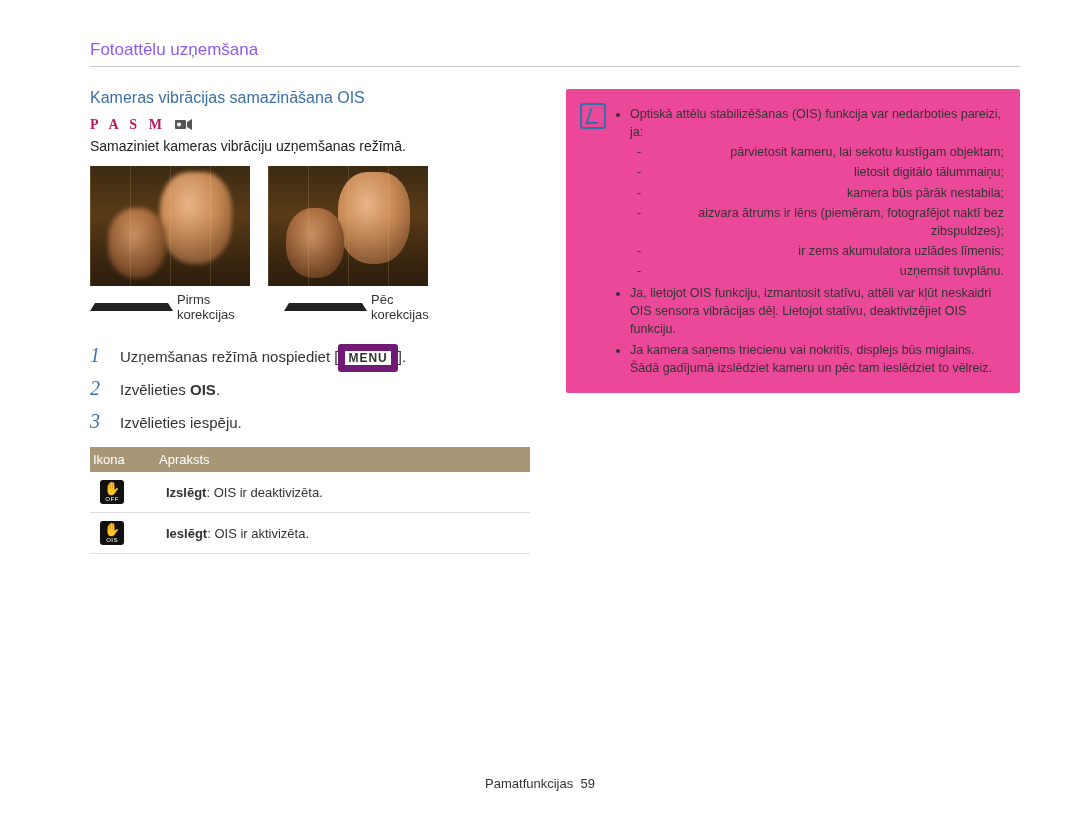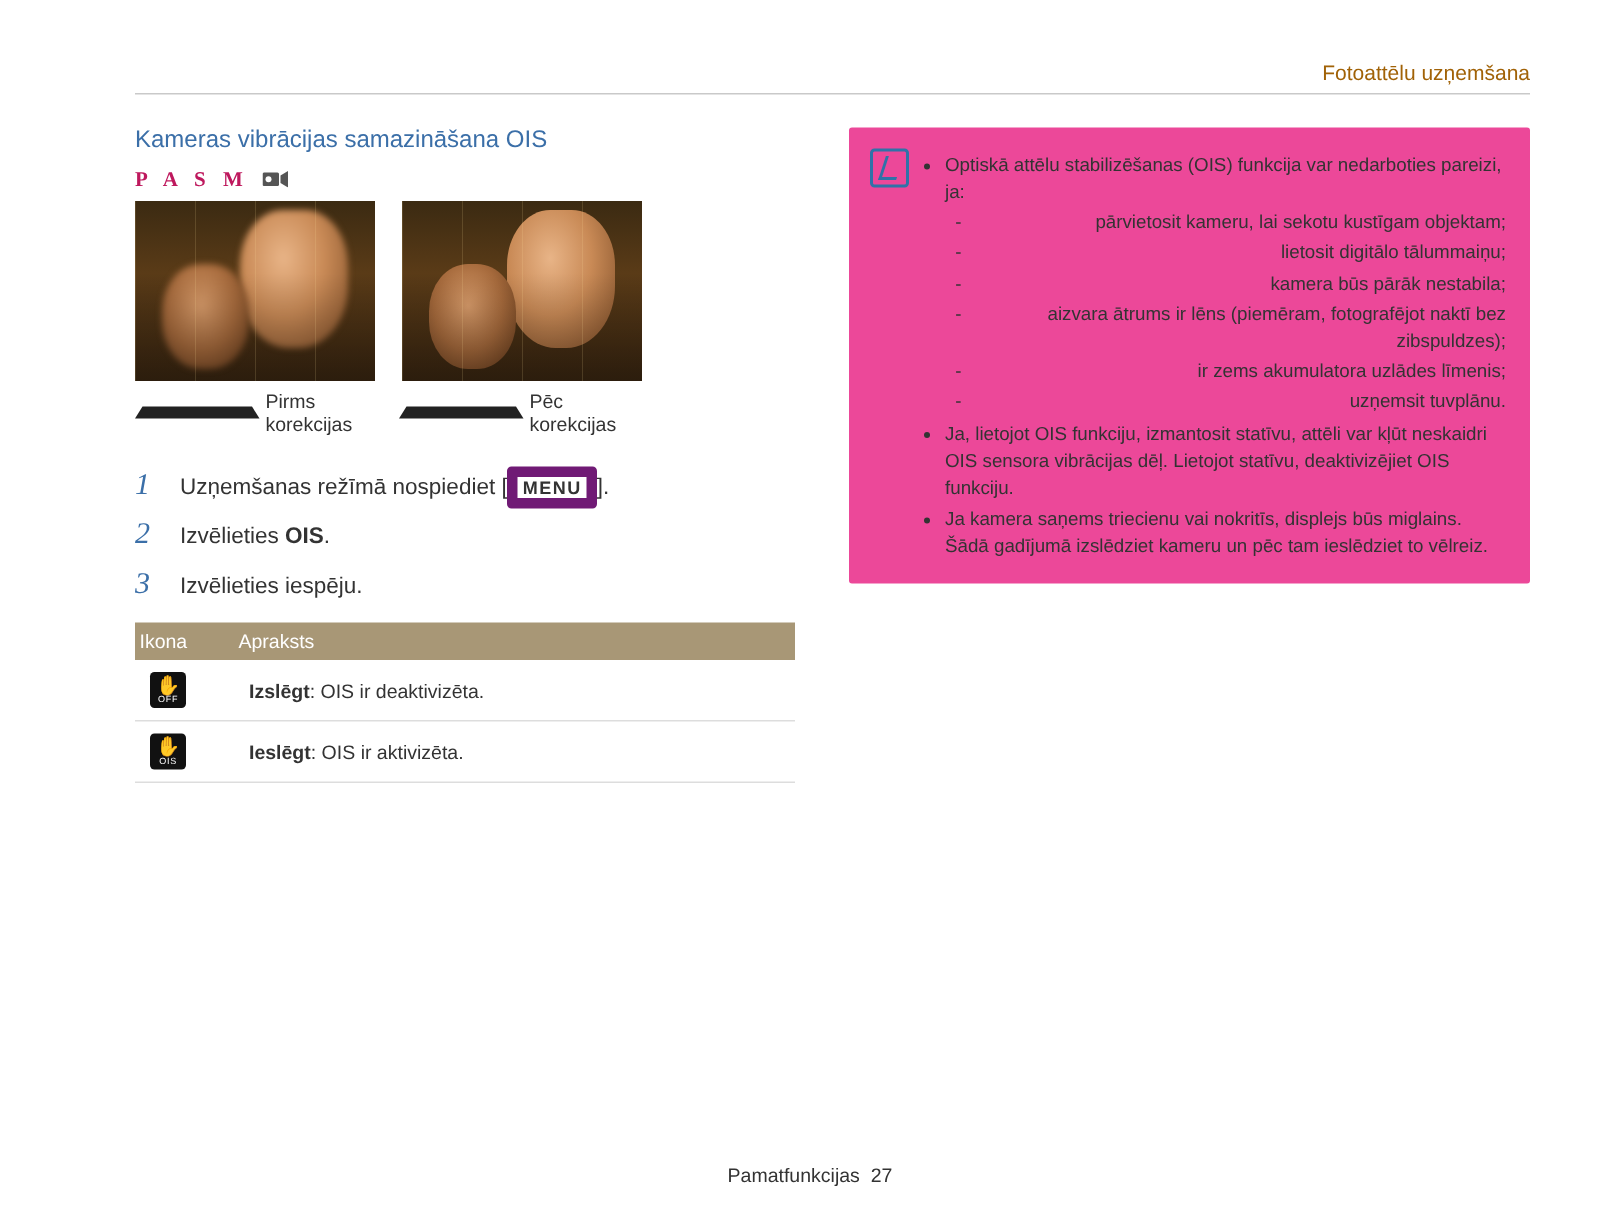--- a/index.html
+++ b/index.html
@@ -1,33 +1,33 @@
 <!DOCTYPE html>
 <html><head>
 <meta charset="utf-8">
 <style>
   html,body{margin:0;padding:0;background:#fff;font-family:Arial,Helvetica,sans-serif;color:#333;}
   .page{width:1080px;height:815px;position:relative;box-sizing:border-box;padding:40px 60px 0 90px;}
-  .breadcrumb{color:#a16207;font-size:14px;padding-bottom:6px;border-bottom:1px solid #c9c9c9;margin-bottom:22px;text-align:right;}
+  .breadcrumb{color:#8b5cf6;font-size:17px;padding-bottom:6px;border-bottom:1px solid #c9c9c9;margin-bottom:22px;}
   .cols{display:flex;gap:36px;}
   .left{flex:0 0 440px;}
   .right{flex:1;}
   h1{font-size:16px;font-weight:normal;color:#3b6fa8;margin:0 0 10px 0;}
   .modeline{font-family:Georgia, 'Times New Roman', serif;font-weight:bold;letter-spacing:4px;font-size:14px;color:#be185d;margin-bottom:4px;}
   .videoglyph{display:inline-block;vertical-align:-1px;margin-left:2px;}
   .intro{font-size:14px;color:#222;margin-bottom:12px;}
   .thumbs{display:flex;gap:18px;margin-bottom:6px;}
   .thumb{width:160px;height:120px;position:relative;overflow:hidden;background:linear-gradient(180deg,#3b2a12 0%, #5a3b17 40%, #3a2611 100%);}
   .blur .face1,.blur .face2{filter:blur(2px);}
   .face1{position:absolute;right:18px;top:6px;width:72px;height:92px;border-radius:40% 40% 45% 45%;background:radial-gradient(ellipse at 40% 35%, #e8b487 0%, #c98a56 45%, #7a4a25 100%);}
   .face2{position:absolute;left:18px;bottom:8px;width:58px;height:70px;border-radius:45%;background:radial-gradient(ellipse at 45% 40%, #d79b6a 0%, #a66a3c 50%, #5e3618 100%);}
   .thumb::after{content:"";position:absolute;inset:0;background:
     linear-gradient(90deg, rgba(255,230,160,.15) 1px, transparent 1px) 0 0/40px 100%,
     linear-gradient(0deg, rgba(0,0,0,.25), transparent 60%);}
-  .captions{display:flex;gap:16px;font-size:13px;margin-bottom:22px;}
+  .captions{display:flex;gap:34px;font-size:13px;margin-bottom:22px;}
   .captions span{display:inline-flex;align-items:center;gap:4px;width:160px;}
   .tri{display:inline-block;width:0;height:0;border-left:5px solid transparent;border-right:5px solid transparent;border-bottom:8px solid #222;}
   .steps{margin:0;padding:0;list-style:none;}
   .steps li{display:flex;gap:14px;font-size:15px;margin:10px 0;align-items:baseline;}
   .stepnum{font-family:Georgia,serif;font-style:italic;font-size:20px;color:#3b6fa8;width:16px;}
   .menu-label{font-family:Arial,sans-serif;font-weight:bold;letter-spacing:1px;border:7px solid #701a75;border-radius:3px;padding:0 3px;font-size:12px;}
   table.opt{width:100%;border-collapse:collapse;margin-top:14px;font-size:13px;}
   table.opt th{background:#a89776;color:#fff;font-weight:normal;text-align:left;padding:5px 3px;}
   table.opt th:first-child{width:60px;}
   table.opt td{padding:8px 10px;vertical-align:middle;}
@@ -55,20 +55,21 @@
       <div class="modeline">
         <span>P  A  S  M</span>
         <span class="videoglyph">
           <svg width="18" height="11" viewBox="0 0 18 11">
               <rect x="0" y="1" width="11" height="9" rx="1" fill="#555"></rect>
               <path d="M12 3 L17 0 V11 L12 8 Z" fill="#555"></path>
               <circle cx="4" cy="5.5" r="2" fill="#fff"></circle>
             </svg>
         </span>
       </div>
+      <div class="intro">Samaziniet kameras vibrāciju uzņemšanas režīmā.</div>
 
       <div class="thumbs">
         <div class="thumb blur">
             <div class="face1"></div>
             <div class="face2"></div>
           </div>
         <div class="thumb">
             <div class="face1"></div>
             <div class="face2"></div>
           </div>
@@ -137,15 +138,15 @@
             </ul>
           </li>
           <li>Ja, lietojot OIS funkciju, izmantosit statīvu, attēli var kļūt neskaidri OIS sensora vibrācijas dēļ. Lietojot statīvu, deaktivizējiet OIS funkciju.</li>
           <li>Ja kamera saņems triecienu vai nokritīs, displejs būs miglains. Šādā gadījumā izslēdziet kameru un pēc tam ieslēdziet to vēlreiz.</li>
         </ul>
       </div>
     </div>
   </div>
 
   <div class="footer">
-    <span>Pamatfunkcijas</span>&nbsp;&nbsp;<span>27</span>
+    <span>Pamatfunkcijas</span>&nbsp;&nbsp;<span>59</span>
   </div>
 </div>
 
 </body></html>

